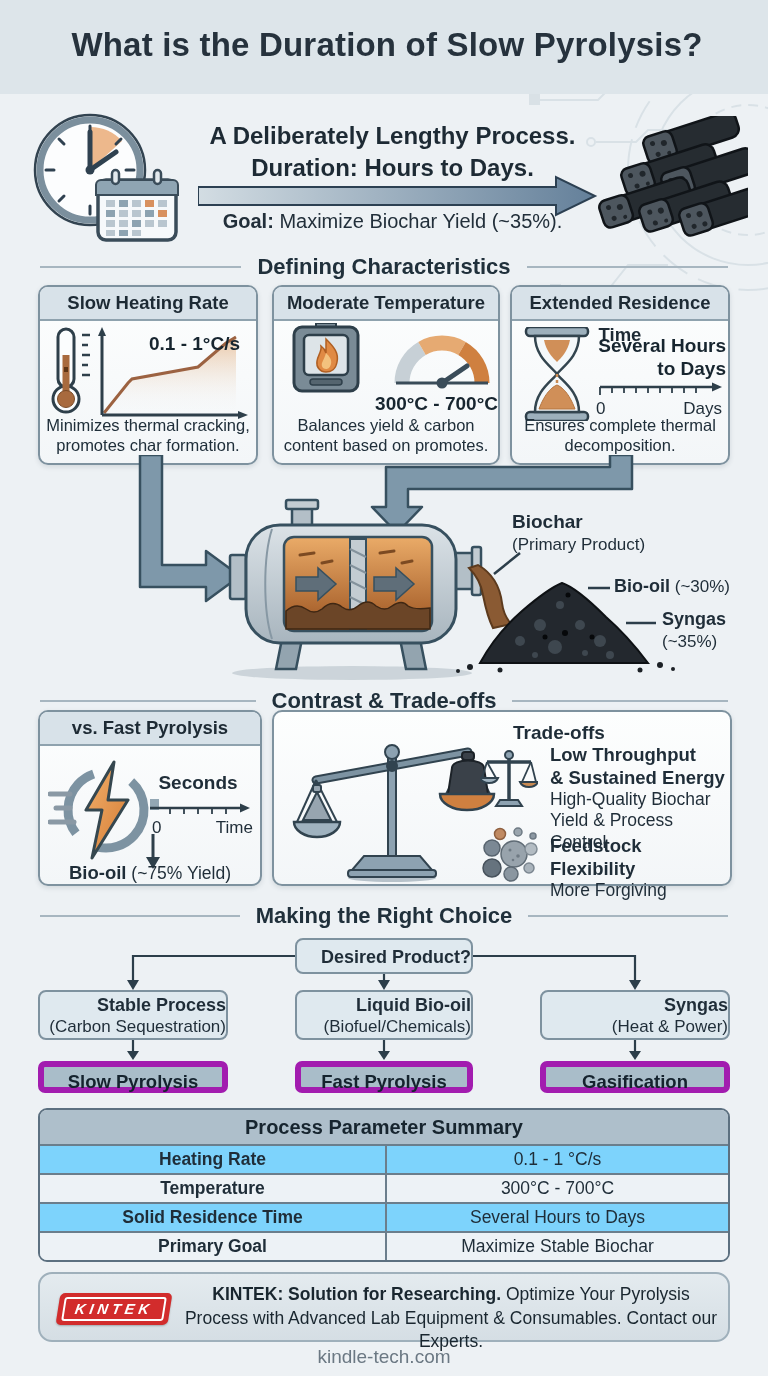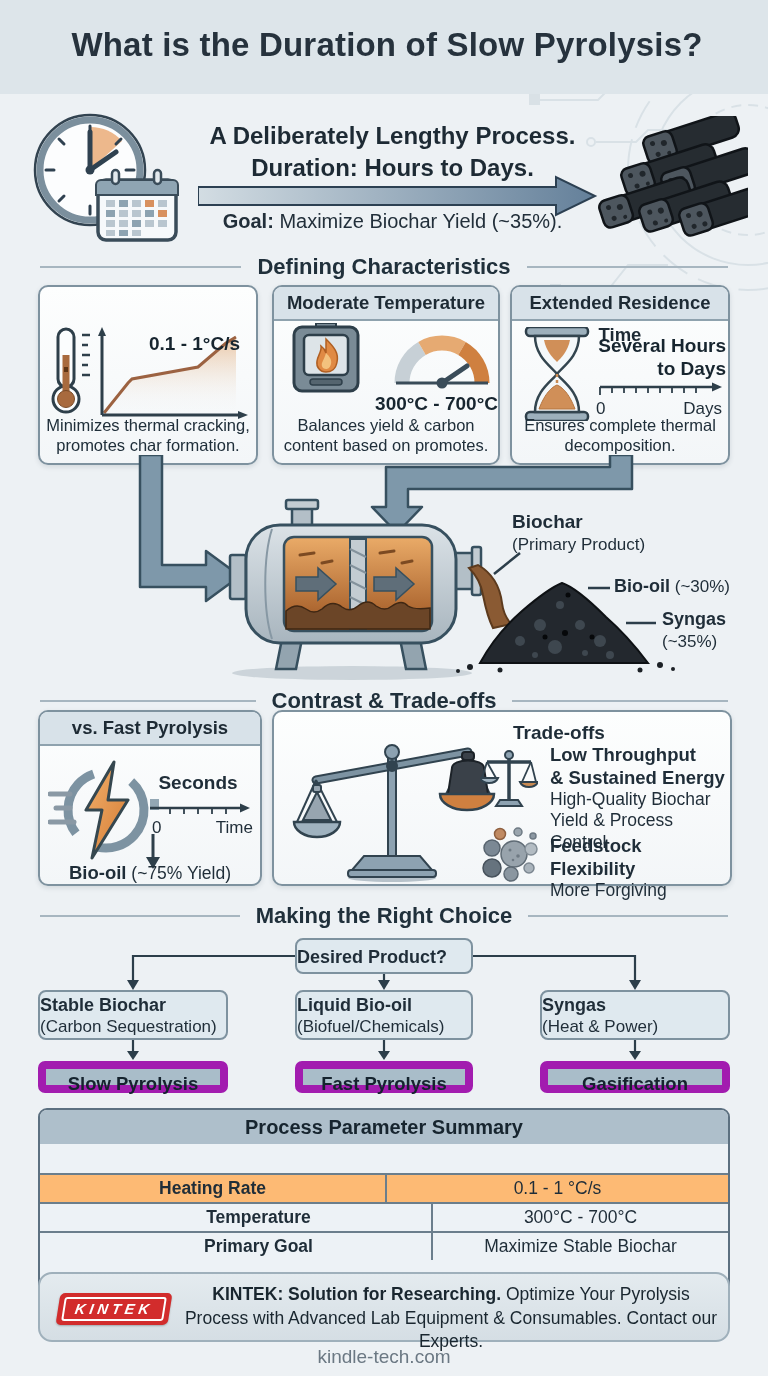--- a/index.html
+++ b/index.html
@@ -18,32 +18,32 @@
   .section-head .line{flex:1;height:2px;background:#a7b6c0;}
   .section-head .txt{font-size:22px;font-weight:bold;color:#20303b;white-space:nowrap;}
   
   .card{background:linear-gradient(#fdfefe,#f3f6f8);border:2px solid #7e929f;border-radius:10px;
         box-shadow:0 2px 5px rgba(50,70,85,.14);}
   .card-head{height:34px;line-height:32px;background:#d8e2e9;border-bottom:2px solid #8fa2ae;
         border-radius:8px 8px 0 0;text-align:center;font-weight:bold;font-size:18.5px;color:#1d2a34;}
   .caption{position:absolute;left:0;bottom:7px;width:100%;text-align:center;font-size:16.5px;line-height:1.2;color:#202f3a;}
   .value{font-weight:bold;font-size:19px;color:#17252f;text-align:right;}
   
-  .flowbox{background:#dfe9ef;border:2px solid #7e929f;border-radius:8px;text-align:left;}
+  .flowbox{background:#dfe9ef;border:2px solid #7e929f;border-radius:8px;text-align:right;}
   .flowbox .l1{font-weight:bold;font-size:18px;line-height:1.25;padding-top:2px;}
   .flowbox .l2{font-size:17px;line-height:1.2;}
-  .resultbox{background:#a9bdc9;border:8px solid #a21caf;border-radius:7px;text-align:center;
+  .resultbox{background:#a9bdc9;border:6px solid #a21caf;border-radius:7px;text-align:center;
         font-weight:bold;font-size:18.5px;color:#15232e;}
   
   #ptable{left:38px;top:1108px;width:692px;border:2px solid #5c7080;border-radius:9px;overflow:hidden;background:#edf2f6;}
   .trow{display:flex;height:29px;border-top:2px solid #6b7e8c;}
   .trow .pc{width:347px;border-right:2px solid #6b7e8c;display:flex;align-items:center;justify-content:center;
         font-weight:bold;font-size:17.5px;}
   .trow .vc{flex:1;display:flex;align-items:center;justify-content:center;font-size:17.5px;}
-  .trow.odd{background:#fdba74;margin-top:29px;} .trow.even{background:#edf2f6;padding-left:46px;}
+  .trow.odd{background:#7dd3fc;} .trow.even{background:#edf2f6;}
   #thead{height:34px;background:#aebfcb;display:flex;align-items:center;justify-content:center;
         font-weight:bold;font-size:20px;color:#17252f;}
   
   #footerbox{left:38px;top:1272px;width:692px;height:70px;background:linear-gradient(#e4ebef,#d5dee4);
         border:2px solid #9fb0bb;border-radius:14px;}
   #kintek{left:18px;top:19px;width:112px;height:32px;background:#d22c2c;border-radius:5px;
         transform:skewX(-9deg);box-shadow:0 1px 2px rgba(0,0,0,.25);display:flex;align-items:center;justify-content:center;}
   #kintek .inner{width:102px;height:24px;border:2px solid #fff;border-radius:3px;display:flex;align-items:center;justify-content:center;
         color:#fff;font-weight:bold;font-style:italic;font-size:14.5px;letter-spacing:4px;}
   #footertext{left:142px;top:9px;width:538px;text-align:center;font-size:17.5px;line-height:1.35;color:#19262f;}
@@ -185,20 +185,21 @@
     </g>
   </svg>
 
   <div class="abs section-head" style="top:254px">
     <div class="line"></div>
     <div class="txt">Defining Characteristics</div>
     <div class="line"></div>
   </div>
 
   <div class="abs card" style="left:38px;top:285px;width:220px;height:180px">
+    <div class="card-head">Slow Heating Rate</div>
     <svg class="abs" style="left:8px;top:40px" width="204" height="96" viewBox="0 0 204 96">
       <defs>
           <linearGradient id="hgrad" x1="0" y1="0" x2="0" y2="1">
         <stop offset="0" stop-color="#dd9a5c" stop-opacity=".55"></stop>
             <stop offset="1" stop-color="#f0f4f6" stop-opacity="0"></stop>
           </linearGradient>
         </defs>
       <rect x="10" y="2" width="16" height="58" rx="8" fill="#fbfdfe" stroke="#2e3f4a" stroke-width="3"></rect>
       <circle cx="18" cy="72" r="13" fill="#fbfdfe" stroke="#2e3f4a" stroke-width="3"></circle>
       <rect x="14.5" y="28" width="7" height="36" fill="#a86a3e"></rect>
@@ -531,21 +532,21 @@
         <polygon points="378,121 390,121 384,130"></polygon>
         <polygon points="629,121 641,121 635,130"></polygon>
     </g>
   </svg>
 
   <div class="abs flowbox" style="left:295px;top:938px;width:178px;height:36px">
     <div class="l1" style="line-height:31px">Desired Product?</div>
   </div>
 
   <div class="abs flowbox" style="left:38px;top:990px;width:190px;height:50px">
-    <div class="l1">Stable Biochar</div>
+    <div class="l1">Stable Process</div>
     <div class="l2">(Carbon Sequestration)</div>
   </div>
   <div class="abs flowbox" style="left:295px;top:990px;width:178px;height:50px">
     <div class="l1">Liquid Bio-oil</div>
     <div class="l2">(Biofuel/Chemicals)</div>
   </div>
   <div class="abs flowbox" style="left:540px;top:990px;width:190px;height:50px">
     <div class="l1">Syngas</div>
     <div class="l2">(Heat &amp; Power)</div>
   </div>
@@ -557,28 +558,28 @@
   <div id="ptable" class="abs">
     <div id="thead">Process Parameter Summary</div>
     <div class="trow odd">
       <div class="pc">Heating Rate</div>
       <div class="vc">0.1 - 1 °C/s</div>
     </div>
     <div class="trow even">
       <div class="pc">Temperature</div>
       <div class="vc">300°C - 700°C</div>
     </div>
+    <div class="trow odd">
+      <div class="pc">Solid Residence Time</div>
+      <div class="vc">Several Hours to Days</div>
+    </div>
     <div class="trow even">
       <div class="pc">Primary Goal</div>
       <div class="vc">Maximize Stable Biochar</div>
     </div>
-    <div class="trow odd">
-      <div class="pc">Solid Residence Time</div>
-      <div class="vc">Several Hours to Days</div>
-    </div>
   </div>
 
   <div id="footerbox" class="abs">
     <div id="kintek" class="abs">
       <div class="inner">KINTEK</div>
     </div>
     <div id="footertext" class="abs">
       <b>KINTEK: Solution for Researching.</b>
       <span>Optimize Your Pyrolysis Process with Advanced Lab Equipment &amp; Consumables. Contact our Experts.</span>
     </div>

